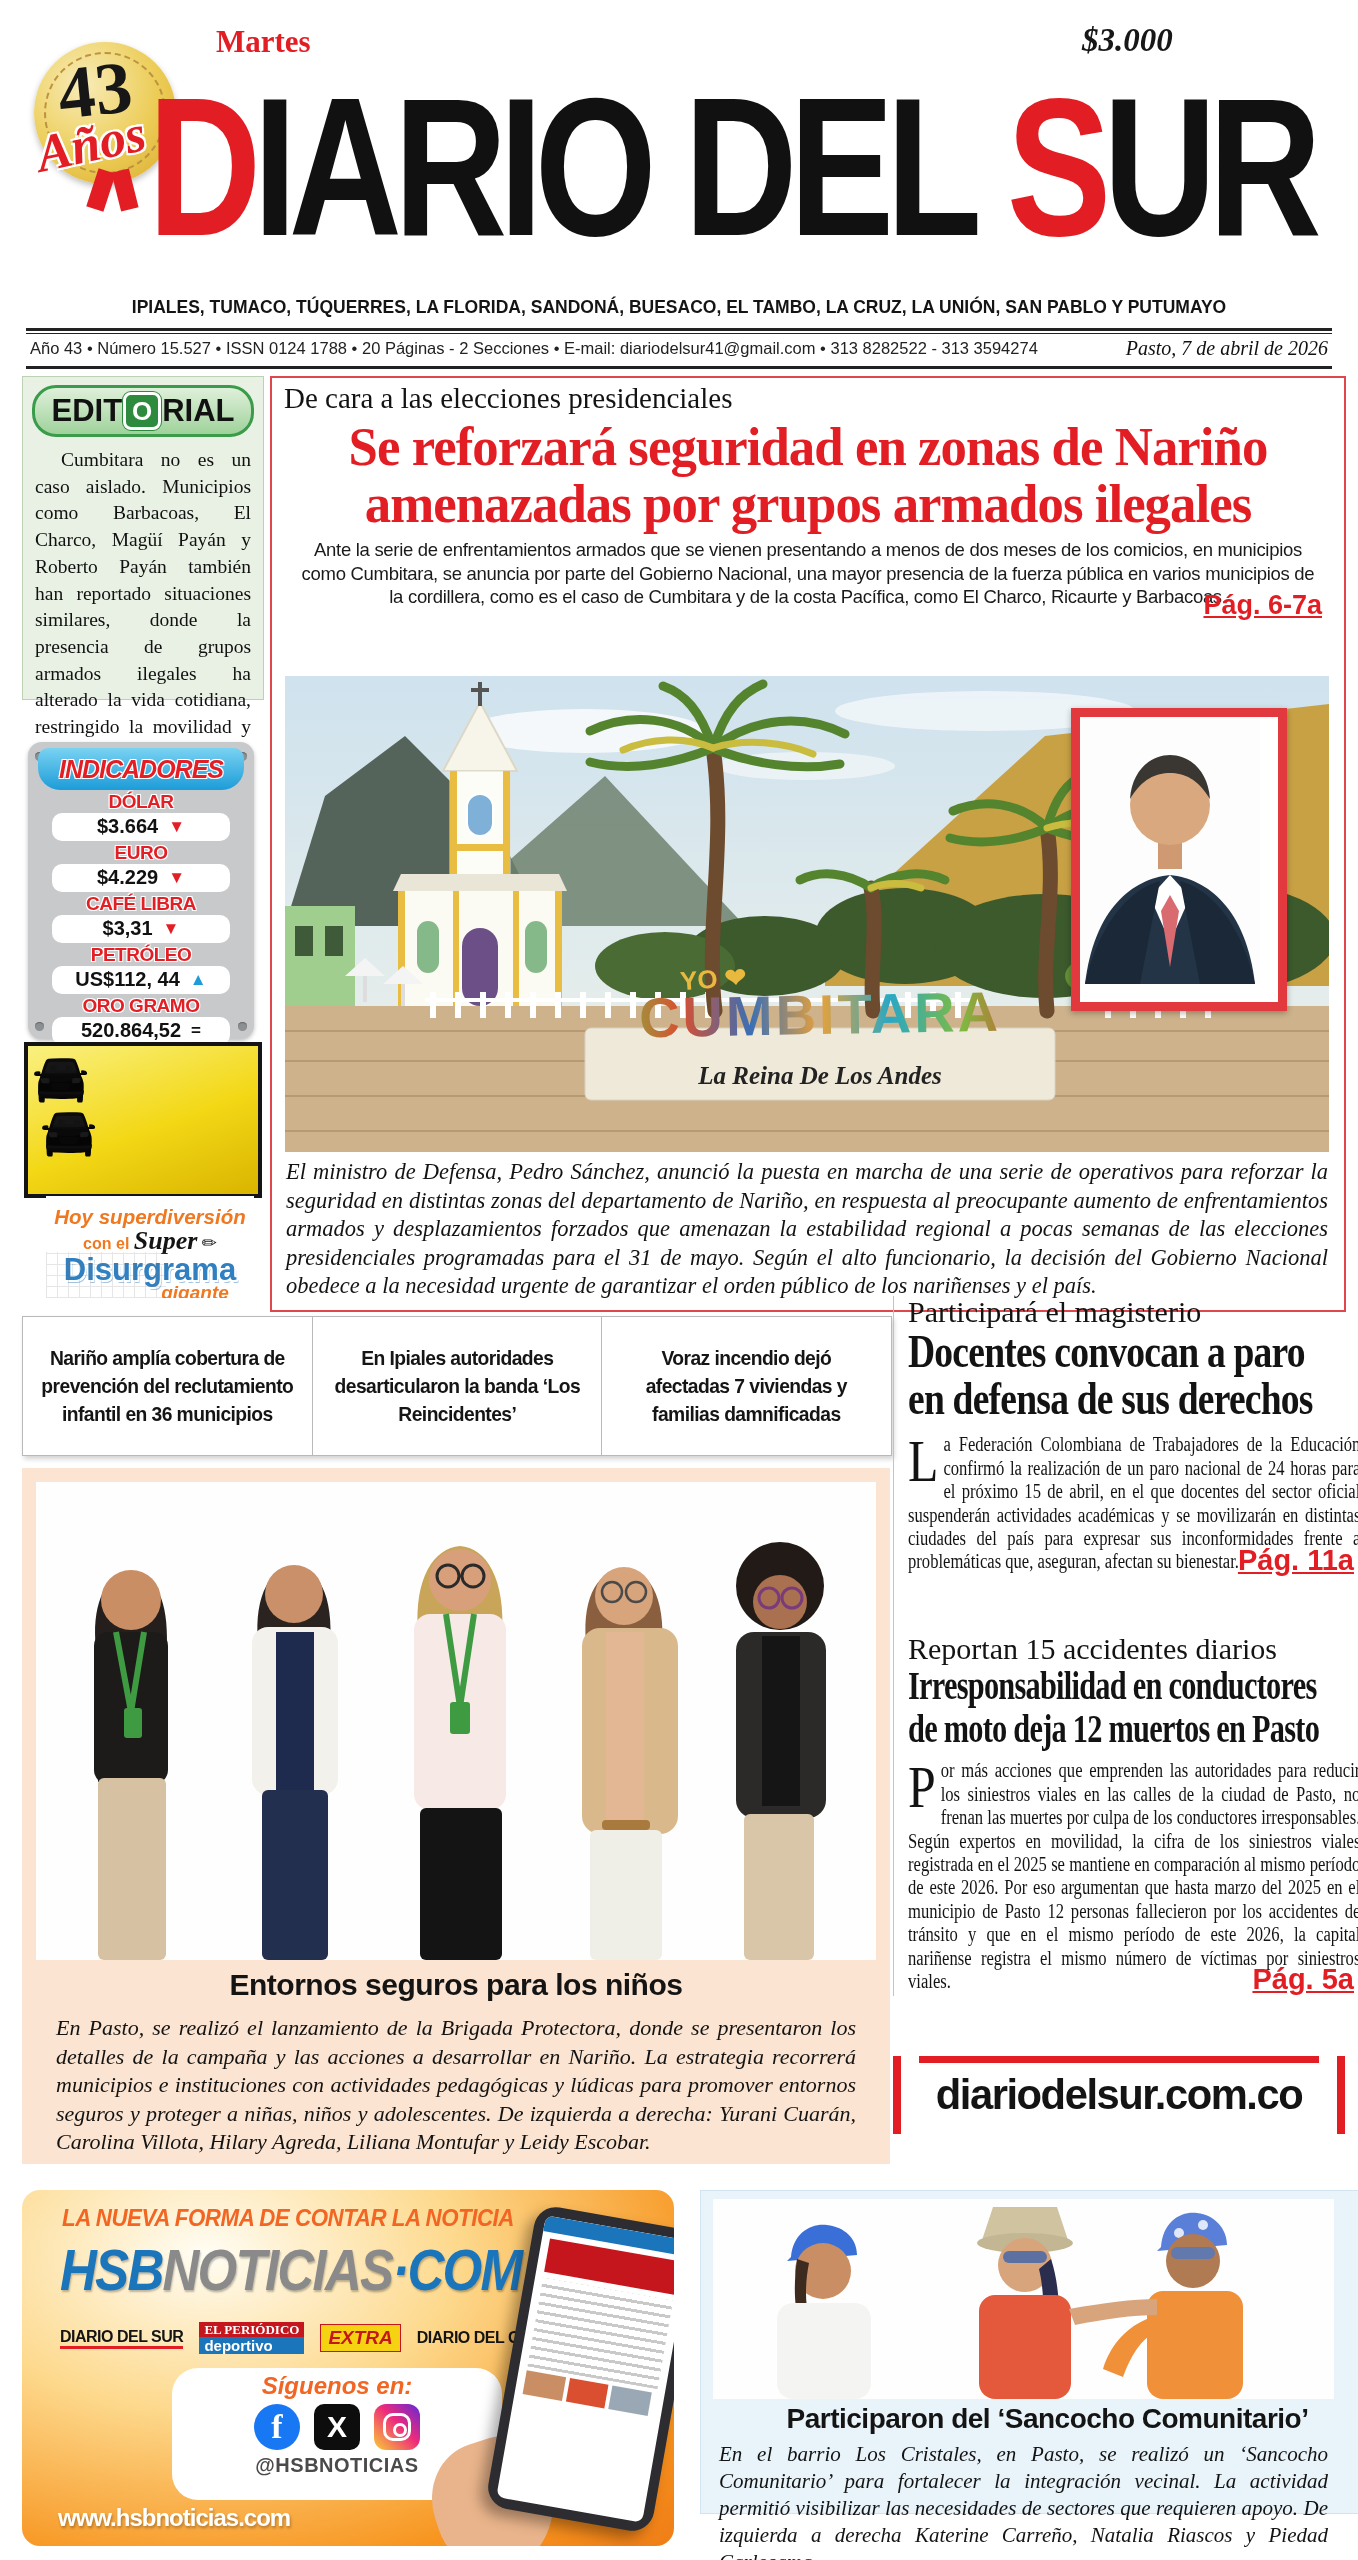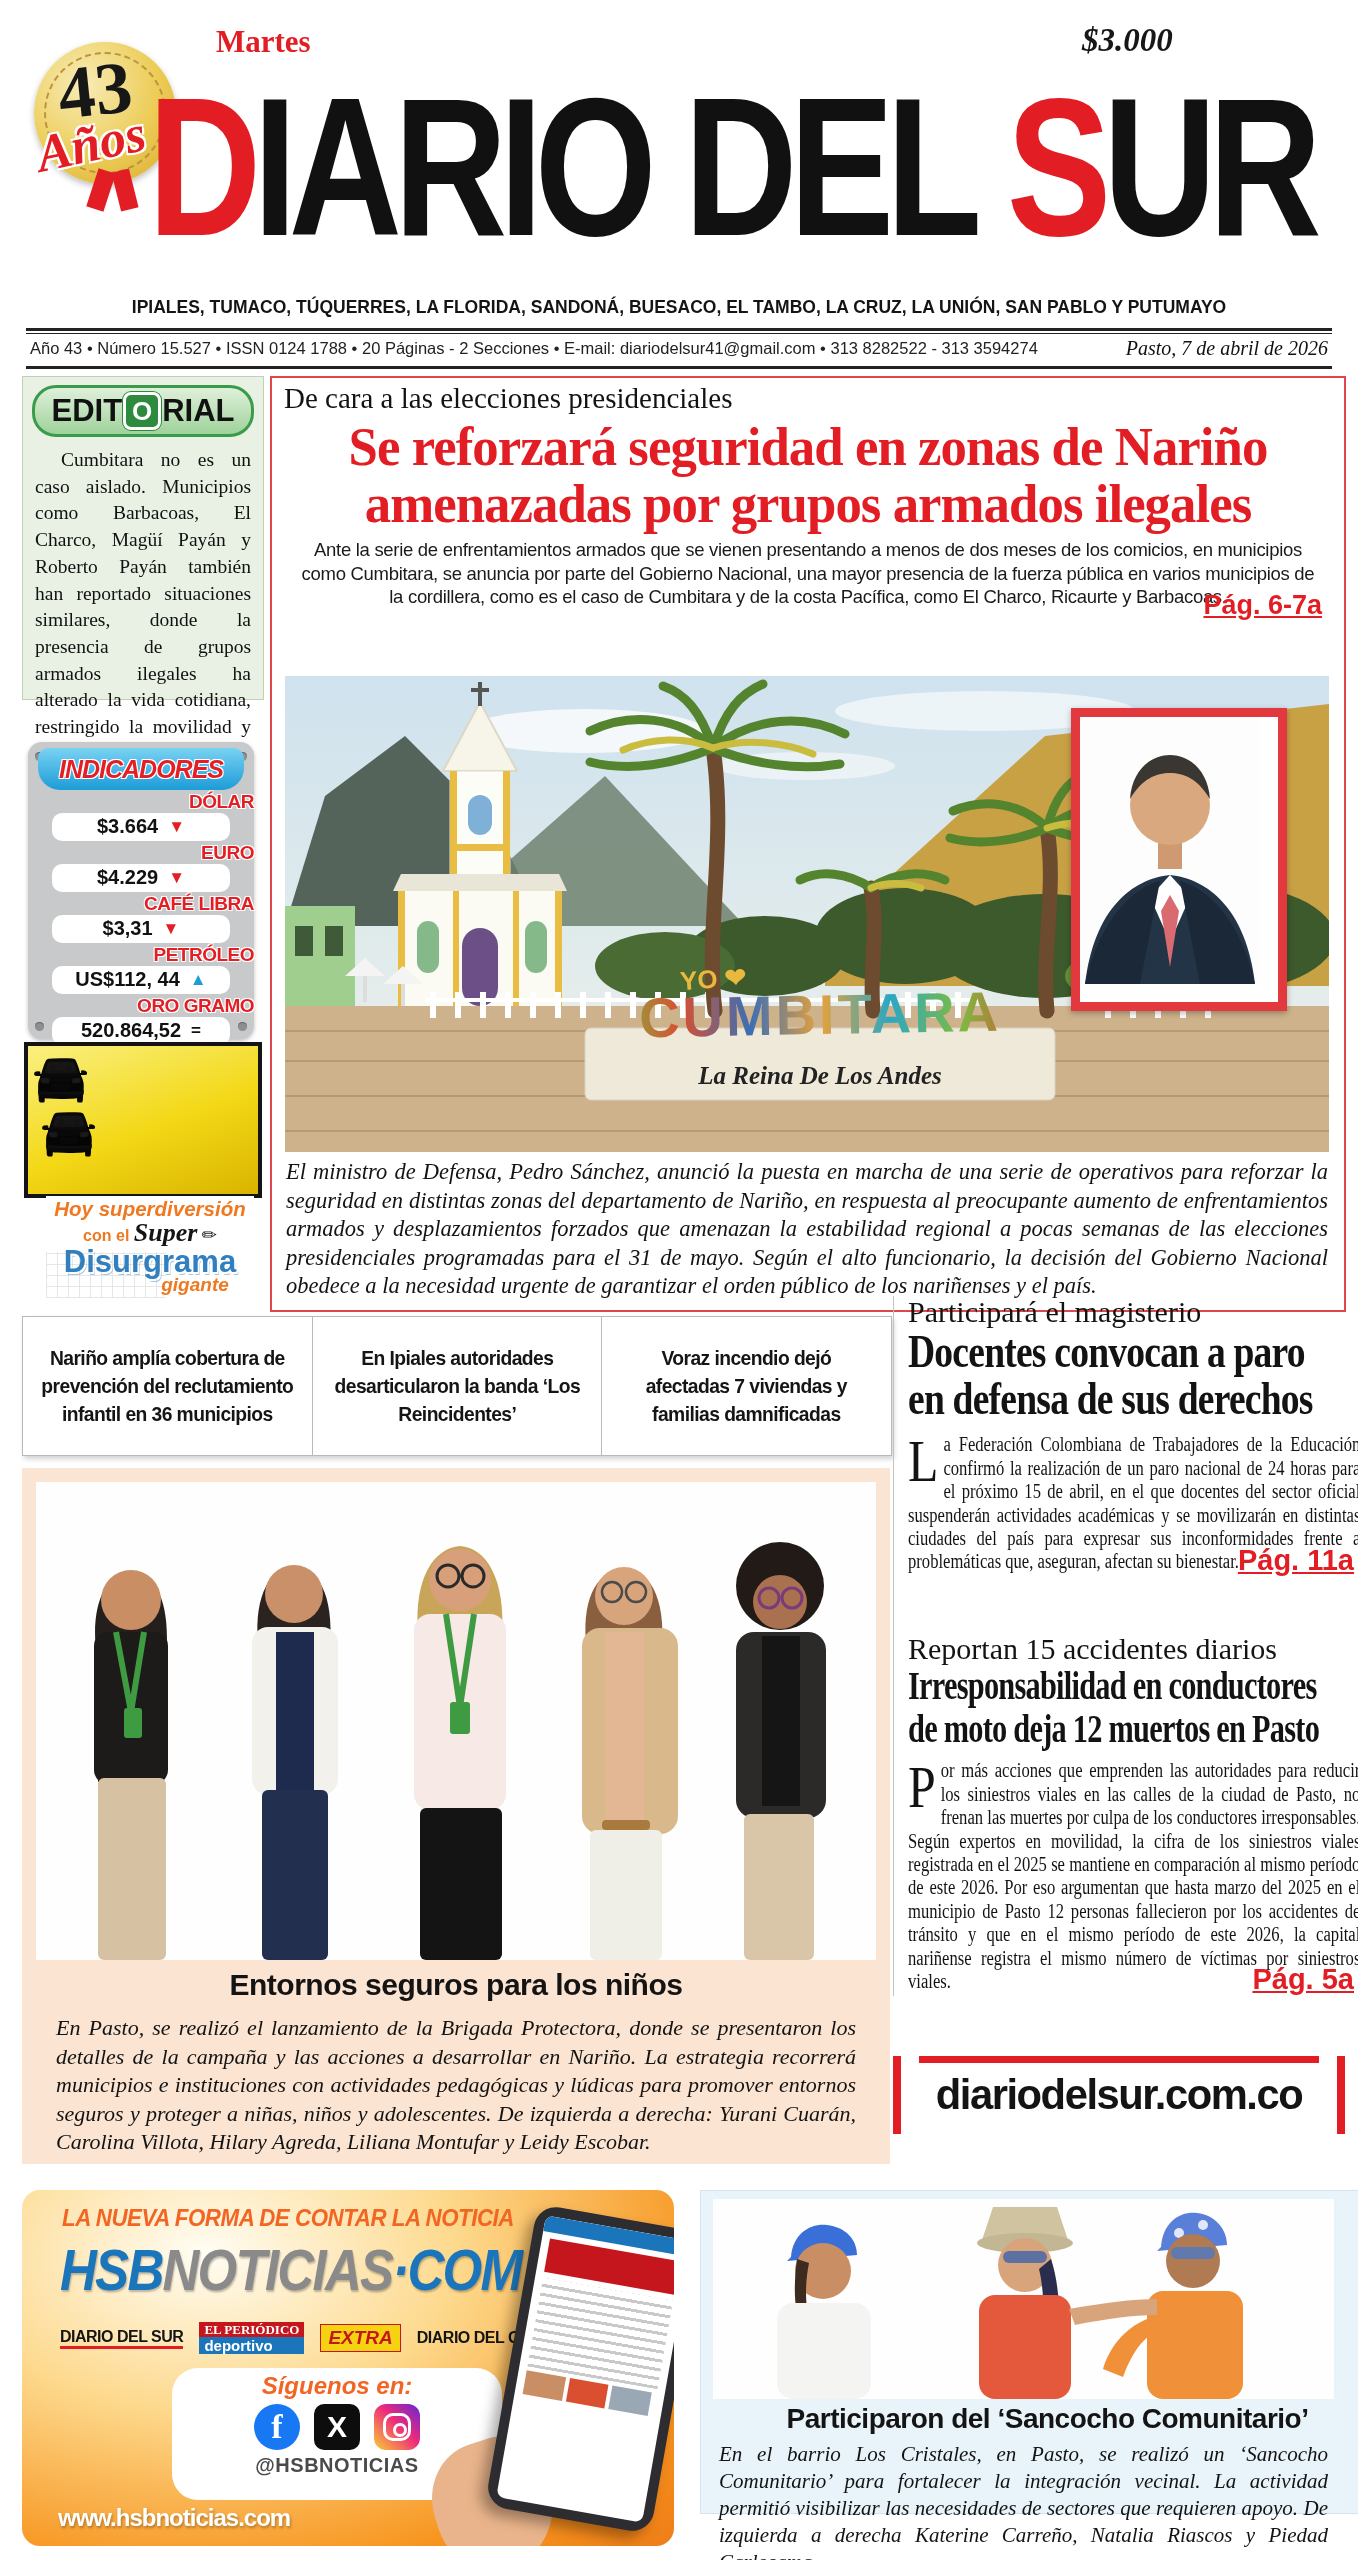--- a/index.html
+++ b/index.html
@@ -44,21 +44,21 @@
   .edit-body{padding:6px 12px;font-family:"Liberation Serif",serif;font-size:19.5px;line-height:1.37;text-align:justify;text-indent:26px;}
 
   
   .indic{left:28px;top:742px;width:226px;height:297px;background:#c7c9cb;border-radius:14px;box-shadow:0 2px 4px rgba(0,0,0,.25);}
   .indic .screw{position:absolute;width:9px;height:9px;border-radius:50%;background:#8d9093;box-shadow:inset 0 1px 1px #666;}
   .indic-banner{position:absolute;left:10px;top:6px;width:206px;height:42px;border-radius:10px 10px 22px 22px;
                 background:linear-gradient(#79d2f2,#1d9cd8);display:flex;align-items:center;justify-content:center;}
   .indic-title{font-weight:900;font-style:italic;font-size:25px;color:#e31e24;letter-spacing:-1px;
                text-shadow:1px 1px 0 #fff,-1px -1px 0 #fff,1px -1px 0 #fff,-1px 1px 0 #fff;}
   .indic-items{position:absolute;left:0;top:50px;width:100%;}
-  .indic-item{text-align:right;margin-bottom:2px;}
+  .indic-item{text-align:center;margin-bottom:2px;}
   .indic-label{font-weight:900;font-size:19px;color:#e31e24;letter-spacing:-0.5px;line-height:1.05;
                text-shadow:1px 1px 0 #fff,-1px -1px 0 #fff,1px -1px 0 #fff,-1px 1px 0 #fff;}
   .indic-pill{margin:1px auto 0;width:178px;height:28px;background:#fff;border-radius:10px;display:flex;
               align-items:center;justify-content:center;gap:10px;font-weight:700;font-size:20px;color:#111;}
   .indic-arrow{font-size:17px;line-height:1;}
 
   
   .pico{left:24px;top:1042px;width:230px;height:148px;border:4px solid #141414;
         background:linear-gradient(160deg,#faf080 0%,#f3d816 55%,#d9b400 100%);display:flex;}
   .pico-cars{width:78px;position:relative;}
@@ -66,21 +66,21 @@
   .pico-right{flex:1;text-align:center;padding-top:6px;}
   .pico-title{font-weight:900;font-size:22.5px;color:#111;letter-spacing:-1px;}
   .pico-sub{font-weight:700;font-size:20px;color:#111;letter-spacing:-0.5px;}
   .pico-num{margin:4px auto 0;width:118px;height:62px;background:#fff;border:3px solid #141414;border-radius:16px;
             font-weight:900;font-size:50px;line-height:58px;color:#111;}
 
   
   .disur{left:46px;top:1196px;width:208px;height:102px;background:#fff;text-align:center;overflow:hidden;}
   .disur-grid{position:absolute;left:0;bottom:0;width:120px;height:46px;opacity:.18;
     background:repeating-linear-gradient(0deg,#777 0 1px,transparent 1px 11px),repeating-linear-gradient(90deg,#777 0 1px,transparent 1px 11px);}
-  .disur-l1{font-weight:900;font-style:italic;font-size:20.5px;color:#f07820;line-height:1.05;margin-top:2px;}
+  .disur-l1{font-weight:900;font-style:italic;font-size:20.5px;color:#f07820;line-height:1.05;margin-top:10px;}
   .disur-l2{line-height:1;margin-top:0px;}
   .disur-conel{font-weight:900;font-size:16px;color:#f07820;}
   .disur-super{font-family:"Liberation Serif",serif;font-style:italic;font-weight:900;font-size:26px;color:#141414;}
   .disur-pencil{font-size:18px;}
   .disur-l3{font-weight:900;font-size:31px;color:#2f7fc1;letter-spacing:0;line-height:1;
             text-shadow:1.5px 1.5px 0 #fff,-1.5px -1.5px 0 #fff,1.5px -1.5px 0 #fff,-1.5px 1.5px 0 #fff, 2px 3px 0 #9fc3e0;}
   .disur-l4{font-weight:900;font-style:italic;font-size:19px;color:#f07820;line-height:1;margin-left:90px;margin-top:-2px;}
 
   
   .mainbox{left:270px;top:376px;width:1072px;height:932px;border:2px solid #e0474c;background:#fff;}

